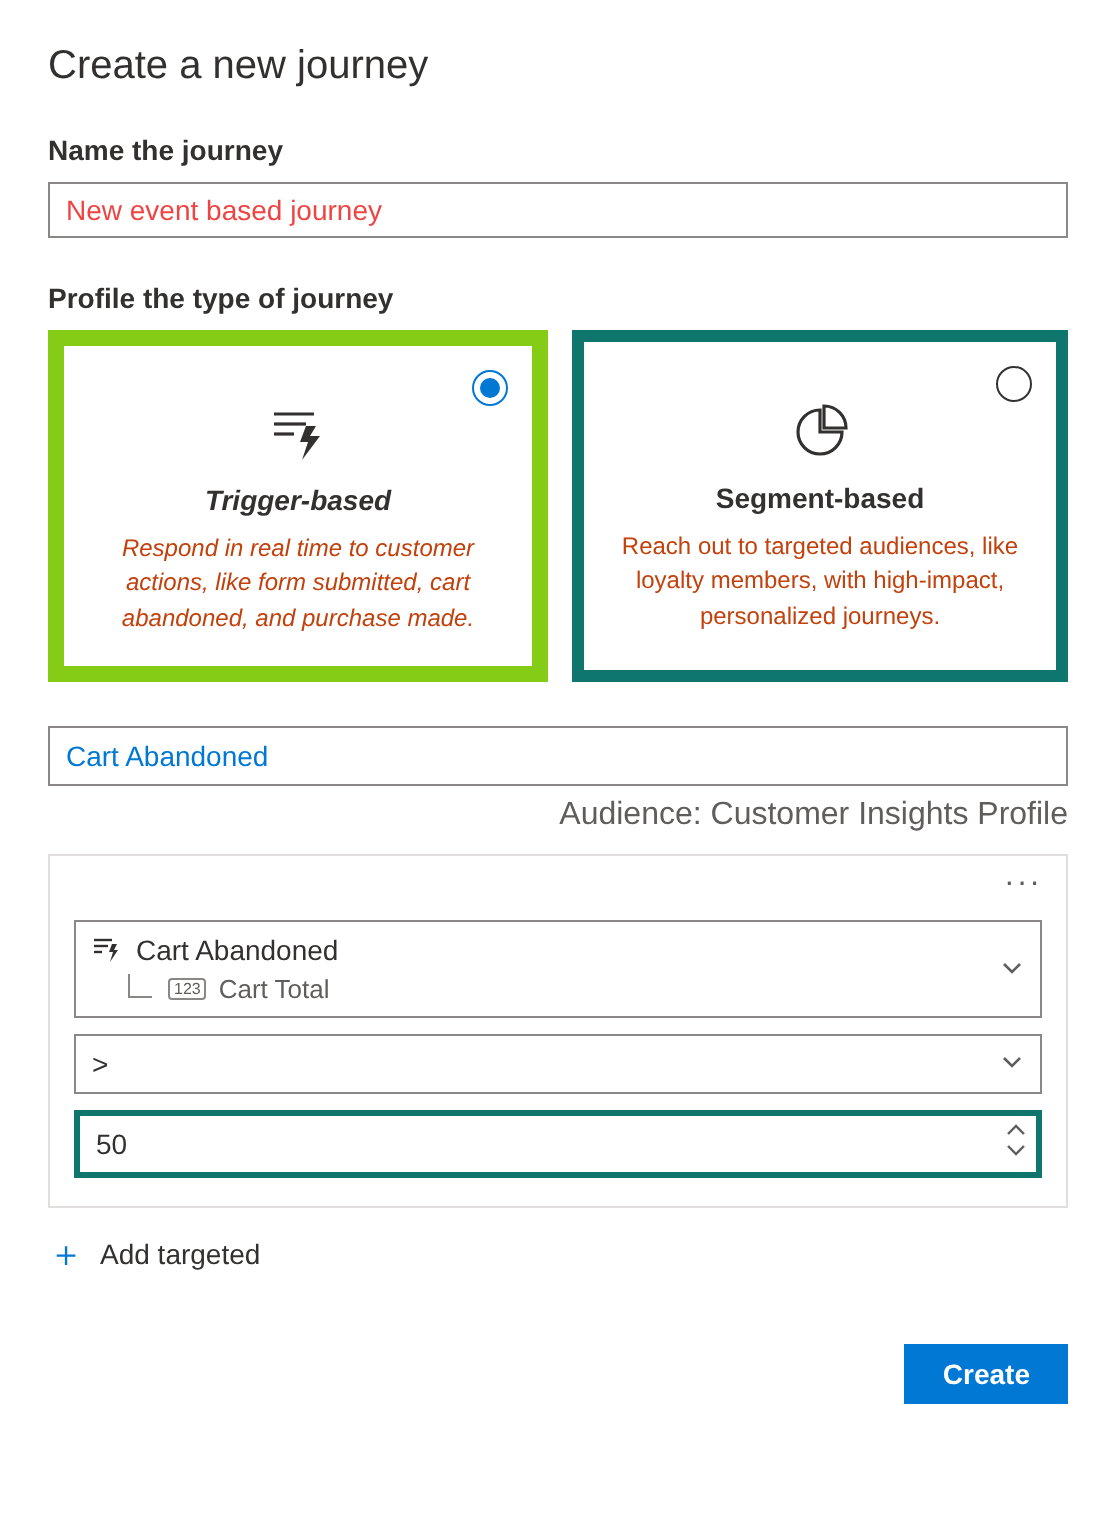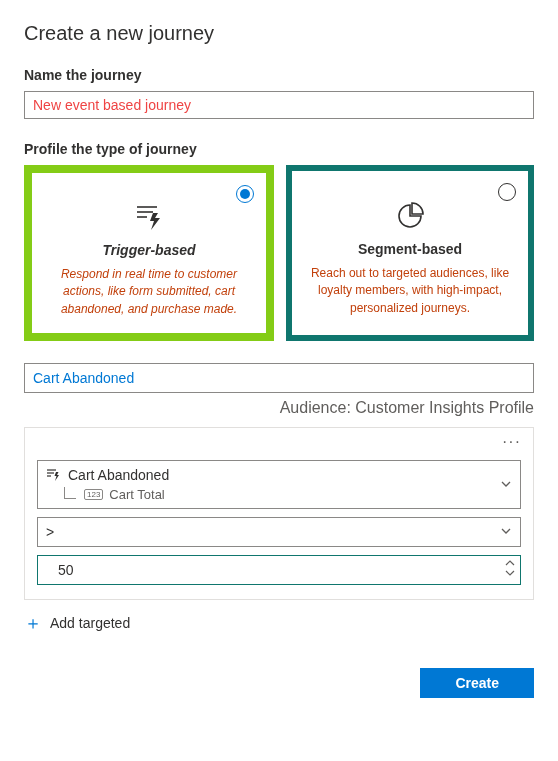--- a/index.html
+++ b/index.html
@@ -93,22 +93,22 @@
   .cond-select .chev {
     position: absolute;
     right: 8px;
     top: 50%;
     transform: translateY(-50%);
   }
   .attr-row { display: flex; align-items: center; gap: 6px; }
   .attr-sub { display: flex; align-items: center; gap: 6px; margin-left: 18px; margin-top: 4px; font-size: 13px; color: #605e5c; }
   .tree-branch { display: inline-block; width: 12px; height: 12px; border-left: 1px solid #8a8886; border-bottom: 1px solid #8a8886; margin-right: 2px; margin-top: -4px; }
   .spinner-select {
-    border: 1px solid #0f766e;
-    padding: 6px 20px;
+    border: 3px solid #0f766e;
+    padding: 6px 8px;
     margin-top: 8px;
     position: relative;
   }
   .spinner-btns {
     position: absolute;
     right: 4px;
     top: 2px;
     display: flex; flex-direction: column;
     gap: 0;
   }
@@ -119,21 +119,21 @@
     color: #323130;
     cursor: pointer;
   }
   .add-cond .plus { color: #0078d4; font-size: 18px; font-weight: 300; line-height: 1; }
   .footer {
     display: flex; justify-content: flex-end; gap: 10px;
     margin-top: 36px;
   }
   .btn {
     min-width: 80px;
-    padding: 6px 34px;
+    padding: 6px 18px;
     font-size: 14px;
     font-family: inherit;
     border: 1px solid #8a8886;
     background: #fff;
     cursor: pointer;
   }
   .btn.primary {
     background: #0078d4;
     border-color: #0078d4;
     color: #fff;

